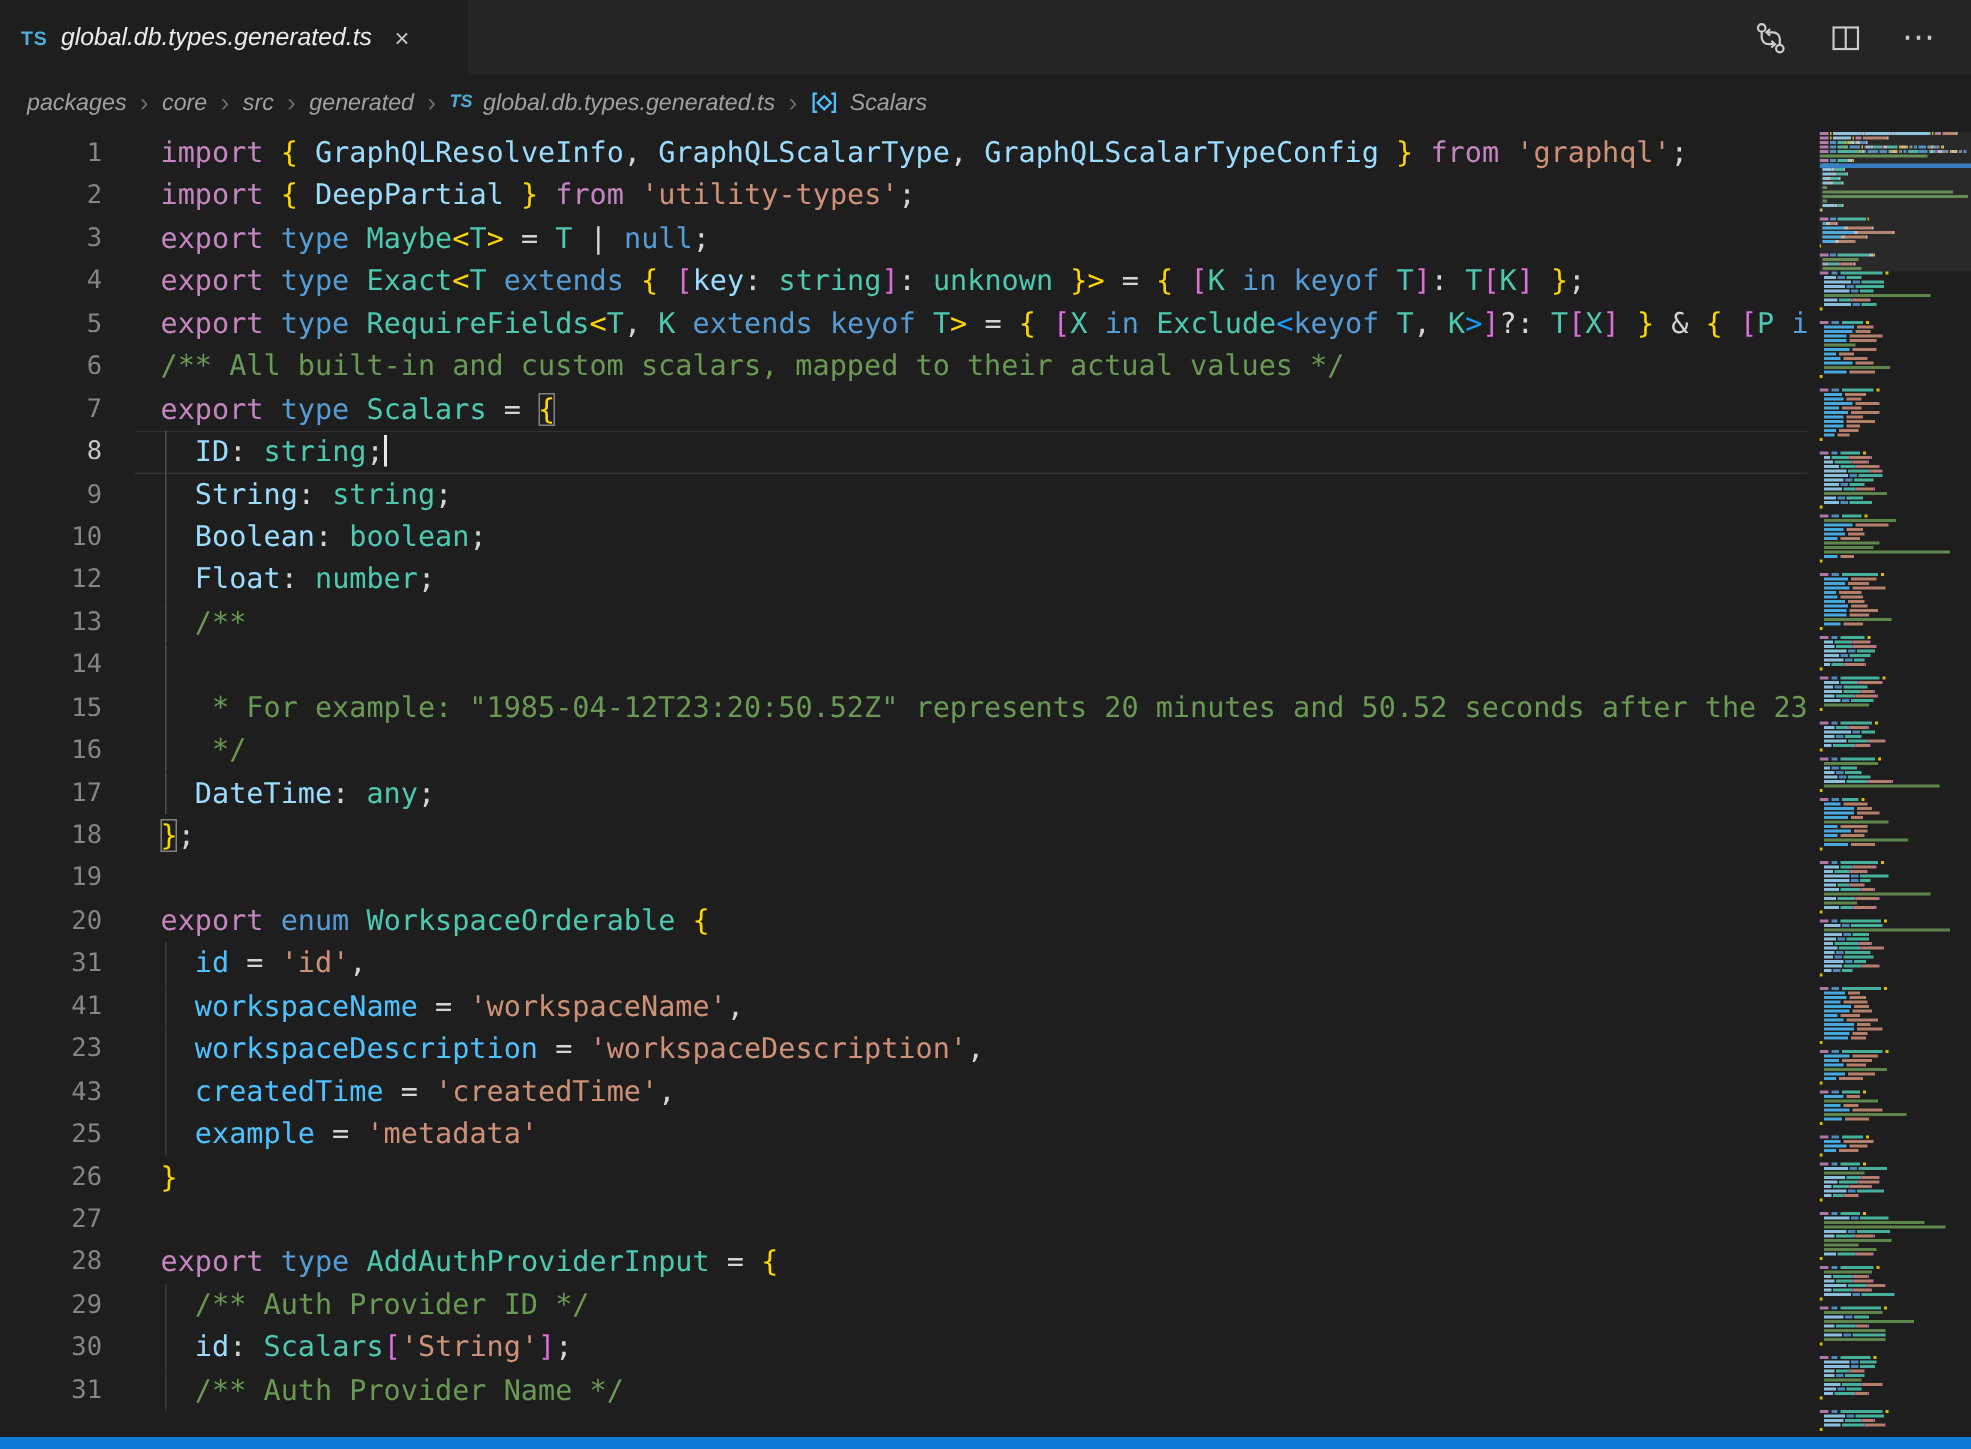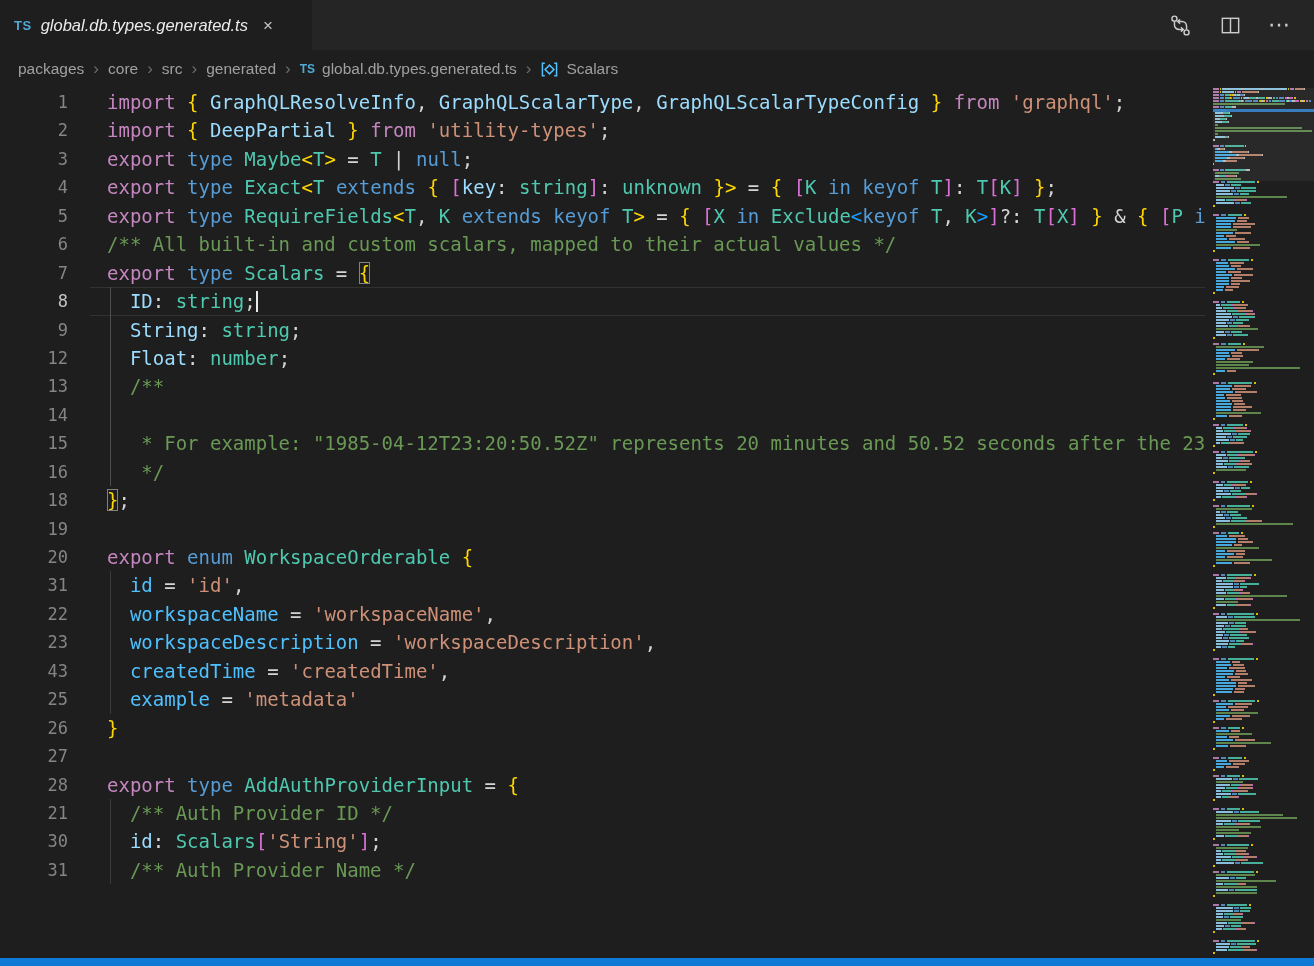--- a/index.html
+++ b/index.html
@@ -12,21 +12,21 @@
   .tab { width:312px; background:#1e1e1e; display:flex; align-items:center; gap:9px; padding:0 12px 0 14px; }
   .tab-ts { color:#4FAAD5; font-weight:bold; font-size:13px; letter-spacing:0.5px; }
   .tab-title { color:#ececec; font-style:italic; font-size:16.5px; white-space:nowrap; }
   .tab-close { color:#c5c5c5; font-size:17px; margin-left:6px; cursor:pointer; line-height:1; }
   .tab-actions { margin-left:auto; display:flex; align-items:center; gap:26px; padding-right:22px; }
   .tab-actions svg { display:block; }
   .more-dots { color:#cccccc; font-size:22px; letter-spacing:2px; line-height:1; }
 
   
   .breadcrumbs { position:absolute; left:0; top:50px; width:1314px; height:38px; display:flex; align-items:center; padding-left:18px; gap:9px; color:#a0a0a0; font-size:15.5px; white-space:nowrap; }
-  .crumb { display:flex; align-items:center; gap:7px; cursor:pointer; }
+  .crumb { display:flex; align-items:flex-start; gap:7px; cursor:pointer;font-style:italic; }
   .crumb-sep { color:#6d6d6d; font-size:17px; }
   .crumb-ts { color:#4FAAD5; font-weight:bold; font-size:12px; }
   .crumb-sym svg { display:block; }
 
   
   .editor { position:absolute; left:0; top:88px; width:1205px; height:870px; overflow:hidden; }
   .code-row { display:flex; height:28.45px; font-family:"DejaVu Sans Mono", monospace; font-size:19px; line-height:28.45px; white-space:pre; }
   .gutter { width:90px; flex:0 0 90px; text-align:right; padding-right:22px; color:#858585; font-size:17px; user-select:none; }
   .gutter.active { color:#c6c6c6; }
   .code-cell { position:relative; flex:1; padding-left:17px; overflow:hidden; }
@@ -117,37 +117,39 @@
     <div>
         <div class="code-row"><div class="gutter">1</div><div class="code-cell"><span style="color: rgb(197, 134, 192);">import</span><span style="color: rgb(212, 212, 212);"> </span><span style="color: rgb(255, 215, 0);">{</span><span style="color: rgb(212, 212, 212);"> </span><span style="color: rgb(156, 220, 254);">GraphQLResolveInfo</span><span style="color: rgb(212, 212, 212);">, </span><span style="color: rgb(156, 220, 254);">GraphQLScalarType</span><span style="color: rgb(212, 212, 212);">, </span><span style="color: rgb(156, 220, 254);">GraphQLScalarTypeConfig</span><span style="color: rgb(212, 212, 212);"> </span><span style="color: rgb(255, 215, 0);">}</span><span style="color: rgb(212, 212, 212);"> </span><span style="color: rgb(197, 134, 192);">from</span><span style="color: rgb(212, 212, 212);"> </span><span style="color: rgb(206, 145, 120);">'graphql'</span><span style="color: rgb(212, 212, 212);">;</span></div></div>
         <div class="code-row"><div class="gutter">2</div><div class="code-cell"><span style="color: rgb(197, 134, 192);">import</span><span style="color: rgb(212, 212, 212);"> </span><span style="color: rgb(255, 215, 0);">{</span><span style="color: rgb(212, 212, 212);"> </span><span style="color: rgb(156, 220, 254);">DeepPartial</span><span style="color: rgb(212, 212, 212);"> </span><span style="color: rgb(255, 215, 0);">}</span><span style="color: rgb(212, 212, 212);"> </span><span style="color: rgb(197, 134, 192);">from</span><span style="color: rgb(212, 212, 212);"> </span><span style="color: rgb(206, 145, 120);">'utility-types'</span><span style="color: rgb(212, 212, 212);">;</span></div></div>
         <div class="code-row"><div class="gutter">3</div><div class="code-cell"><span style="color: rgb(197, 134, 192);">export</span><span style="color: rgb(212, 212, 212);"> </span><span style="color: rgb(86, 156, 214);">type</span><span style="color: rgb(212, 212, 212);"> </span><span style="color: rgb(78, 201, 176);">Maybe</span><span style="color: rgb(255, 215, 0);">&lt;</span><span style="color: rgb(78, 201, 176);">T</span><span style="color: rgb(255, 215, 0);">&gt;</span><span style="color: rgb(212, 212, 212);"> = </span><span style="color: rgb(78, 201, 176);">T</span><span style="color: rgb(212, 212, 212);"> | </span><span style="color: rgb(86, 156, 214);">null</span><span style="color: rgb(212, 212, 212);">;</span></div></div>
         <div class="code-row"><div class="gutter">4</div><div class="code-cell"><span style="color: rgb(197, 134, 192);">export</span><span style="color: rgb(212, 212, 212);"> </span><span style="color: rgb(86, 156, 214);">type</span><span style="color: rgb(212, 212, 212);"> </span><span style="color: rgb(78, 201, 176);">Exact</span><span style="color: rgb(255, 215, 0);">&lt;</span><span style="color: rgb(78, 201, 176);">T</span><span style="color: rgb(212, 212, 212);"> </span><span style="color: rgb(86, 156, 214);">extends</span><span style="color: rgb(212, 212, 212);"> </span><span style="color: rgb(255, 215, 0);">{</span><span style="color: rgb(212, 212, 212);"> </span><span style="color: rgb(218, 112, 214);">[</span><span style="color: rgb(156, 220, 254);">key</span><span style="color: rgb(212, 212, 212);">: </span><span style="color: rgb(78, 201, 176);">string</span><span style="color: rgb(218, 112, 214);">]</span><span style="color: rgb(212, 212, 212);">: </span><span style="color: rgb(78, 201, 176);">unknown</span><span style="color: rgb(212, 212, 212);"> </span><span style="color: rgb(255, 215, 0);">}</span><span style="color: rgb(255, 215, 0);">&gt;</span><span style="color: rgb(212, 212, 212);"> = </span><span style="color: rgb(255, 215, 0);">{</span><span style="color: rgb(212, 212, 212);"> </span><span style="color: rgb(218, 112, 214);">[</span><span style="color: rgb(78, 201, 176);">K</span><span style="color: rgb(212, 212, 212);"> </span><span style="color: rgb(86, 156, 214);">in</span><span style="color: rgb(212, 212, 212);"> </span><span style="color: rgb(86, 156, 214);">keyof</span><span style="color: rgb(212, 212, 212);"> </span><span style="color: rgb(78, 201, 176);">T</span><span style="color: rgb(218, 112, 214);">]</span><span style="color: rgb(212, 212, 212);">: </span><span style="color: rgb(78, 201, 176);">T</span><span style="color: rgb(218, 112, 214);">[</span><span style="color: rgb(78, 201, 176);">K</span><span style="color: rgb(218, 112, 214);">]</span><span style="color: rgb(212, 212, 212);"> </span><span style="color: rgb(255, 215, 0);">}</span><span style="color: rgb(212, 212, 212);">;</span></div></div>
         <div class="code-row"><div class="gutter">5</div><div class="code-cell"><span style="color: rgb(197, 134, 192);">export</span><span style="color: rgb(212, 212, 212);"> </span><span style="color: rgb(86, 156, 214);">type</span><span style="color: rgb(212, 212, 212);"> </span><span style="color: rgb(78, 201, 176);">RequireFields</span><span style="color: rgb(255, 215, 0);">&lt;</span><span style="color: rgb(78, 201, 176);">T</span><span style="color: rgb(212, 212, 212);">, </span><span style="color: rgb(78, 201, 176);">K</span><span style="color: rgb(212, 212, 212);"> </span><span style="color: rgb(86, 156, 214);">extends</span><span style="color: rgb(212, 212, 212);"> </span><span style="color: rgb(86, 156, 214);">keyof</span><span style="color: rgb(212, 212, 212);"> </span><span style="color: rgb(78, 201, 176);">T</span><span style="color: rgb(255, 215, 0);">&gt;</span><span style="color: rgb(212, 212, 212);"> = </span><span style="color: rgb(255, 215, 0);">{</span><span style="color: rgb(212, 212, 212);"> </span><span style="color: rgb(218, 112, 214);">[</span><span style="color: rgb(78, 201, 176);">X</span><span style="color: rgb(212, 212, 212);"> </span><span style="color: rgb(86, 156, 214);">in</span><span style="color: rgb(212, 212, 212);"> </span><span style="color: rgb(78, 201, 176);">Exclude</span><span style="color: rgb(23, 159, 255);">&lt;</span><span style="color: rgb(86, 156, 214);">keyof</span><span style="color: rgb(212, 212, 212);"> </span><span style="color: rgb(78, 201, 176);">T</span><span style="color: rgb(212, 212, 212);">, </span><span style="color: rgb(78, 201, 176);">K</span><span style="color: rgb(23, 159, 255);">&gt;</span><span style="color: rgb(218, 112, 214);">]</span><span style="color: rgb(212, 212, 212);">?: </span><span style="color: rgb(78, 201, 176);">T</span><span style="color: rgb(218, 112, 214);">[</span><span style="color: rgb(78, 201, 176);">X</span><span style="color: rgb(218, 112, 214);">]</span><span style="color: rgb(212, 212, 212);"> </span><span style="color: rgb(255, 215, 0);">}</span><span style="color: rgb(212, 212, 212);"> &amp; </span><span style="color: rgb(255, 215, 0);">{</span><span style="color: rgb(212, 212, 212);"> </span><span style="color: rgb(218, 112, 214);">[</span><span style="color: rgb(78, 201, 176);">P</span><span style="color: rgb(212, 212, 212);"> </span><span style="color: rgb(86, 156, 214);">in</span></div></div>
         <div class="code-row"><div class="gutter">6</div><div class="code-cell"><span style="color: rgb(106, 153, 85);">/** All built-in and custom scalars, mapped to their actual values */</span></div></div>
         <div class="code-row"><div class="gutter">7</div><div class="code-cell"><span style="color: rgb(197, 134, 192);">export</span><span style="color: rgb(212, 212, 212);"> </span><span style="color: rgb(86, 156, 214);">type</span><span style="color: rgb(212, 212, 212);"> </span><span style="color: rgb(78, 201, 176);">Scalars</span><span style="color: rgb(212, 212, 212);"> = </span><span class="boxed" style="color: rgb(255, 215, 0);">{</span></div></div>
         <div class="code-row"><div class="gutter active">8</div><div class="code-cell current"><div class="guide active"></div><span style="color: rgb(212, 212, 212);">  </span><span style="color: rgb(156, 220, 254);">ID</span><span style="color: rgb(212, 212, 212);">: </span><span style="color: rgb(78, 201, 176);">string</span><span style="color: rgb(212, 212, 212);">;</span><span class="cursor"></span></div></div>
         <div class="code-row"><div class="gutter">9</div><div class="code-cell"><div class="guide active"></div><span style="color: rgb(212, 212, 212);">  </span><span style="color: rgb(156, 220, 254);">String</span><span style="color: rgb(212, 212, 212);">: </span><span style="color: rgb(78, 201, 176);">string</span><span style="color: rgb(212, 212, 212);">;</span></div></div>
+        <div class="code-row"><div class="gutter">10</div><div class="code-cell"><div class="guide active"></div><span style="color: rgb(212, 212, 212);">  </span><span style="color: rgb(156, 220, 254);">Boolean</span><span style="color: rgb(212, 212, 212);">: </span><span style="color: rgb(78, 201, 176);">boolean</span><span style="color: rgb(212, 212, 212);">;</span></div></div>
         <div class="code-row"><div class="gutter">12</div><div class="code-cell"><div class="guide active"></div><span style="color: rgb(212, 212, 212);">  </span><span style="color: rgb(156, 220, 254);">Float</span><span style="color: rgb(212, 212, 212);">: </span><span style="color: rgb(78, 201, 176);">number</span><span style="color: rgb(212, 212, 212);">;</span></div></div>
         <div class="code-row"><div class="gutter">13</div><div class="code-cell"><div class="guide active"></div><span style="color: rgb(212, 212, 212);">  </span><span style="color: rgb(106, 153, 85);">/**</span></div></div>
         <div class="code-row"><div class="gutter">14</div><div class="code-cell"><div class="guide active"></div><span style="color: rgb(212, 212, 212);">  </span></div></div>
         <div class="code-row"><div class="gutter">15</div><div class="code-cell"><div class="guide active"></div><span style="color: rgb(212, 212, 212);">  </span><span style="color: rgb(106, 153, 85);"> * For example: "1985-04-12T23:20:50.52Z" represents 20 minutes and 50.52 seconds after the 23rd hour of April 12th, 1985 in UTC.</span></div></div>
         <div class="code-row"><div class="gutter">16</div><div class="code-cell"><div class="guide active"></div><span style="color: rgb(212, 212, 212);">  </span><span style="color: rgb(106, 153, 85);"> */</span></div></div>
+        <div class="code-row"><div class="gutter">17</div><div class="code-cell"><div class="guide active"></div><span style="color: rgb(212, 212, 212);">  </span><span style="color: rgb(156, 220, 254);">DateTime</span><span style="color: rgb(212, 212, 212);">: </span><span style="color: rgb(78, 201, 176);">any</span><span style="color: rgb(212, 212, 212);">;</span></div></div>
         <div class="code-row"><div class="gutter">18</div><div class="code-cell"><span class="boxed" style="color: rgb(255, 215, 0);">}</span><span style="color: rgb(212, 212, 212);">;</span></div></div>
         <div class="code-row"><div class="gutter">19</div><div class="code-cell"></div></div>
         <div class="code-row"><div class="gutter">20</div><div class="code-cell"><span style="color: rgb(197, 134, 192);">export</span><span style="color: rgb(212, 212, 212);"> </span><span style="color: rgb(86, 156, 214);">enum</span><span style="color: rgb(212, 212, 212);"> </span><span style="color: rgb(78, 201, 176);">WorkspaceOrderable</span><span style="color: rgb(212, 212, 212);"> </span><span style="color: rgb(255, 215, 0);">{</span></div></div>
         <div class="code-row"><div class="gutter">31</div><div class="code-cell"><div class="guide dim"></div><span style="color: rgb(212, 212, 212);">  </span><span style="color: rgb(79, 193, 255);">id</span><span style="color: rgb(212, 212, 212);"> = </span><span style="color: rgb(206, 145, 120);">'id'</span><span style="color: rgb(212, 212, 212);">,</span></div></div>
-        <div class="code-row"><div class="gutter">22</div><div class="code-cell"><div class="guide dim"></div><span style="color: rgb(212, 212, 212);">  </span><span style="color: rgb(79, 193, 255);">workspaceName</span><span style="color: rgb(212, 212, 212);"> = </span><span style="color: rgb(206, 145, 120);">'workspaceName'</span><span style="color: rgb(212, 212, 212);">,</span></div></div>
+        <div class="code-row"><div class="gutter">41</div><div class="code-cell"><div class="guide dim"></div><span style="color: rgb(212, 212, 212);">  </span><span style="color: rgb(79, 193, 255);">workspaceName</span><span style="color: rgb(212, 212, 212);"> = </span><span style="color: rgb(206, 145, 120);">'workspaceName'</span><span style="color: rgb(212, 212, 212);">,</span></div></div>
         <div class="code-row"><div class="gutter">23</div><div class="code-cell"><div class="guide dim"></div><span style="color: rgb(212, 212, 212);">  </span><span style="color: rgb(79, 193, 255);">workspaceDescription</span><span style="color: rgb(212, 212, 212);"> = </span><span style="color: rgb(206, 145, 120);">'workspaceDescription'</span><span style="color: rgb(212, 212, 212);">,</span></div></div>
         <div class="code-row"><div class="gutter">43</div><div class="code-cell"><div class="guide dim"></div><span style="color: rgb(212, 212, 212);">  </span><span style="color: rgb(79, 193, 255);">createdTime</span><span style="color: rgb(212, 212, 212);"> = </span><span style="color: rgb(206, 145, 120);">'createdTime'</span><span style="color: rgb(212, 212, 212);">,</span></div></div>
         <div class="code-row"><div class="gutter">25</div><div class="code-cell"><div class="guide dim"></div><span style="color: rgb(212, 212, 212);">  </span><span style="color: rgb(79, 193, 255);">example</span><span style="color: rgb(212, 212, 212);"> = </span><span style="color: rgb(206, 145, 120);">'metadata'</span></div></div>
         <div class="code-row"><div class="gutter">26</div><div class="code-cell"><span style="color: rgb(255, 215, 0);">}</span></div></div>
         <div class="code-row"><div class="gutter">27</div><div class="code-cell"></div></div>
         <div class="code-row"><div class="gutter">28</div><div class="code-cell"><span style="color: rgb(197, 134, 192);">export</span><span style="color: rgb(212, 212, 212);"> </span><span style="color: rgb(86, 156, 214);">type</span><span style="color: rgb(212, 212, 212);"> </span><span style="color: rgb(78, 201, 176);">AddAuthProviderInput</span><span style="color: rgb(212, 212, 212);"> = </span><span style="color: rgb(255, 215, 0);">{</span></div></div>
-        <div class="code-row"><div class="gutter">21</div><div class="code-cell"><div class="guide dim"></div><span style="color: rgb(212, 212, 212);">  </span><span style="color: rgb(106, 153, 85);">/** Auth Provider ID */</span></div></div>
+        <div class="code-row"><div class="gutter">29</div><div class="code-cell"><div class="guide dim"></div><span style="color: rgb(212, 212, 212);">  </span><span style="color: rgb(106, 153, 85);">/** Auth Provider ID */</span></div></div>
         <div class="code-row"><div class="gutter">30</div><div class="code-cell"><div class="guide dim"></div><span style="color: rgb(212, 212, 212);">  </span><span style="color: rgb(156, 220, 254);">id</span><span style="color: rgb(212, 212, 212);">: </span><span style="color: rgb(78, 201, 176);">Scalars</span><span style="color: rgb(218, 112, 214);">[</span><span style="color: rgb(206, 145, 120);">'String'</span><span style="color: rgb(218, 112, 214);">]</span><span style="color: rgb(212, 212, 212);">;</span></div></div>
         <div class="code-row"><div class="gutter">31</div><div class="code-cell"><div class="guide dim"></div><span style="color: rgb(212, 212, 212);">  </span><span style="color: rgb(106, 153, 85);">/** Auth Provider Name */</span></div></div>
       </div>
   </div>
 
   <div class="minimap">
     <div>
         <div class="mm-row">
           <div class="mm-seg" style="width: 6px; background: rgb(197, 134, 192);"></div>
           <div class="mm-seg" style="width: 1px; background: transparent; opacity: 0;"></div>

